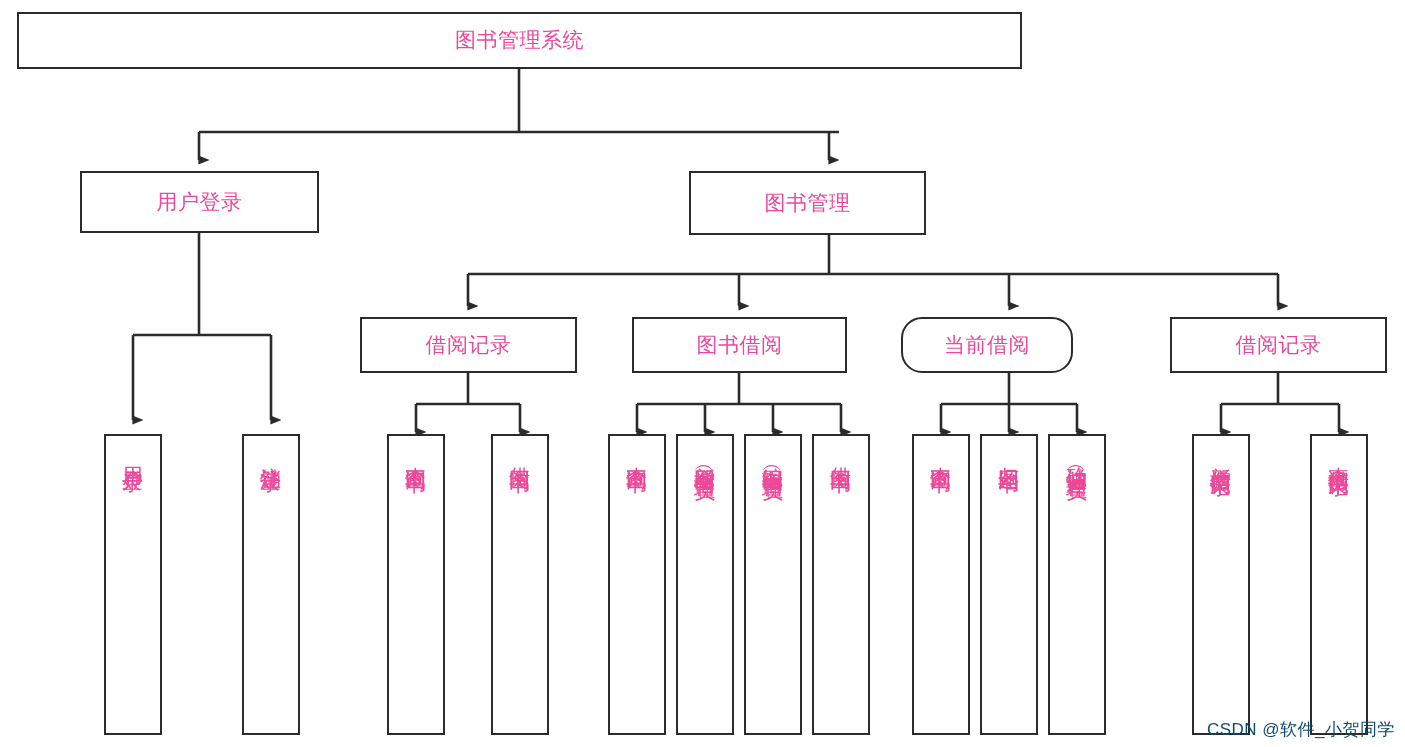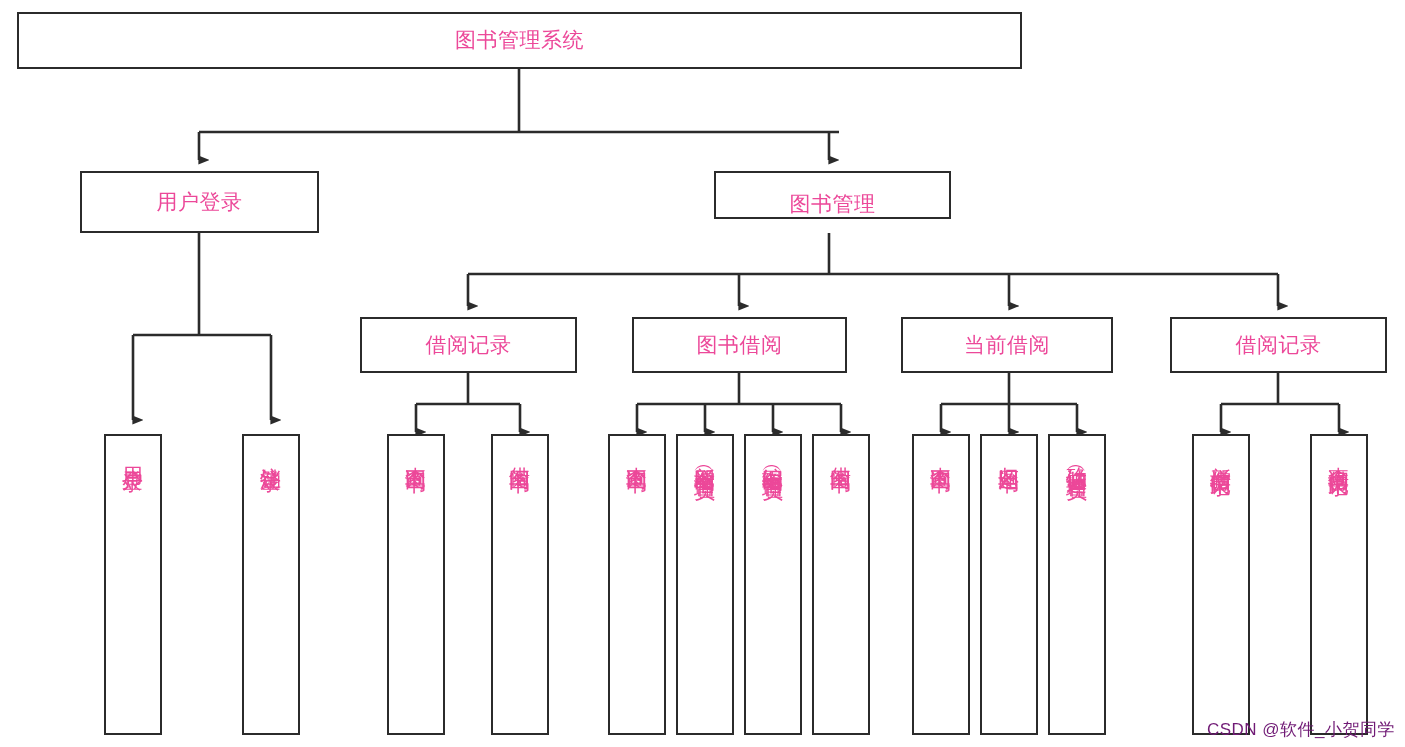--- a/index.html
+++ b/index.html
@@ -57,21 +57,21 @@
     text-orientation: upright;
     font-size: 21px;
     letter-spacing: 2px;
     line-height: 1;
   }
   .watermark {
     position: absolute;
     right: 10px;
     bottom: 6px;
     font-size: 17px;
-    color: #701a75;
+    color: #0c4a6e;
     letter-spacing: 0.5px;
     user-select: none;
     white-space: nowrap;
   }
 </style>
 </head>
 <body>
 
 <div id="diagram-root">
 
@@ -127,31 +127,31 @@
     </g>
   </svg>
 
   <div class="node horiz" style="left:17px; top:12px; width:1005px; height:57px;">
     <span class="node-label">图书管理系统</span>
   </div>
 
   <div class="node horiz" style="left:80px; top:171px; width:239px; height:62px;">
     <span class="node-label">用户登录</span>
   </div>
-  <div class="node horiz" style="left:714px; top:171px; width:237px; height:48px;align-items:flex-end;">
+  <div class="node horiz" style="left:689px; top:171px; width:237px; height:64px;">
     <span class="node-label">图书管理</span>
   </div>
 
   <div class="node horiz" style="left:360px; top:317px; width:217px; height:56px;">
     <span class="node-label">借阅记录</span>
   </div>
   <div class="node horiz" style="left:632px; top:317px; width:215px; height:56px;">
     <span class="node-label">图书借阅</span>
   </div>
-  <div class="node horiz" style="left:901px; top:317px; width:212px; height:56px;">
+  <div class="node horiz" style="left:901px; top:317px; width:172px; height:56px;border-radius:21px;">
     <span class="node-label">当前借阅</span>
   </div>
   <div class="node horiz" style="left:1170px; top:317px; width:217px; height:56px;">
     <span class="node-label">借阅记录</span>
   </div>
 
   <div class="node vert" style="left:104px; top:434px; width:58px; height:301px;">
     <span class="node-label">用户登录</span>
   </div>
   <div class="node vert" style="left:242px; top:434px; width:58px; height:301px;">

